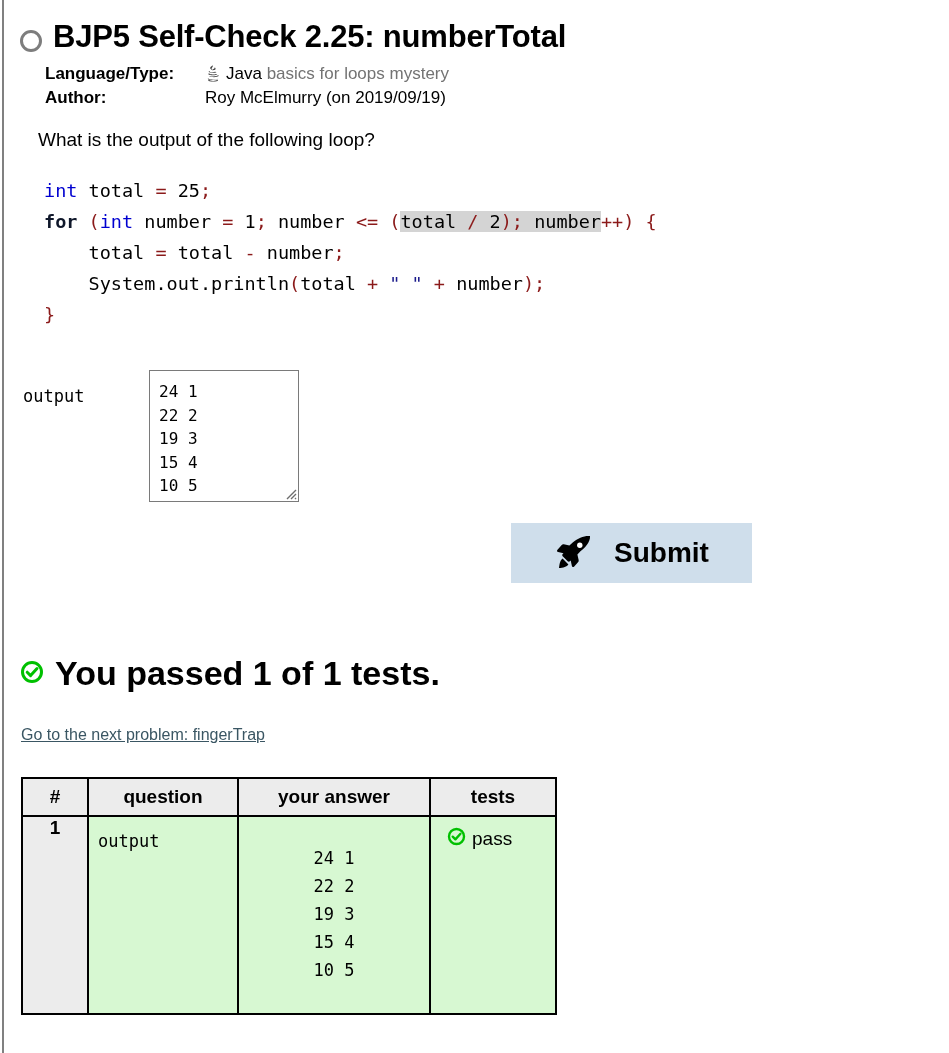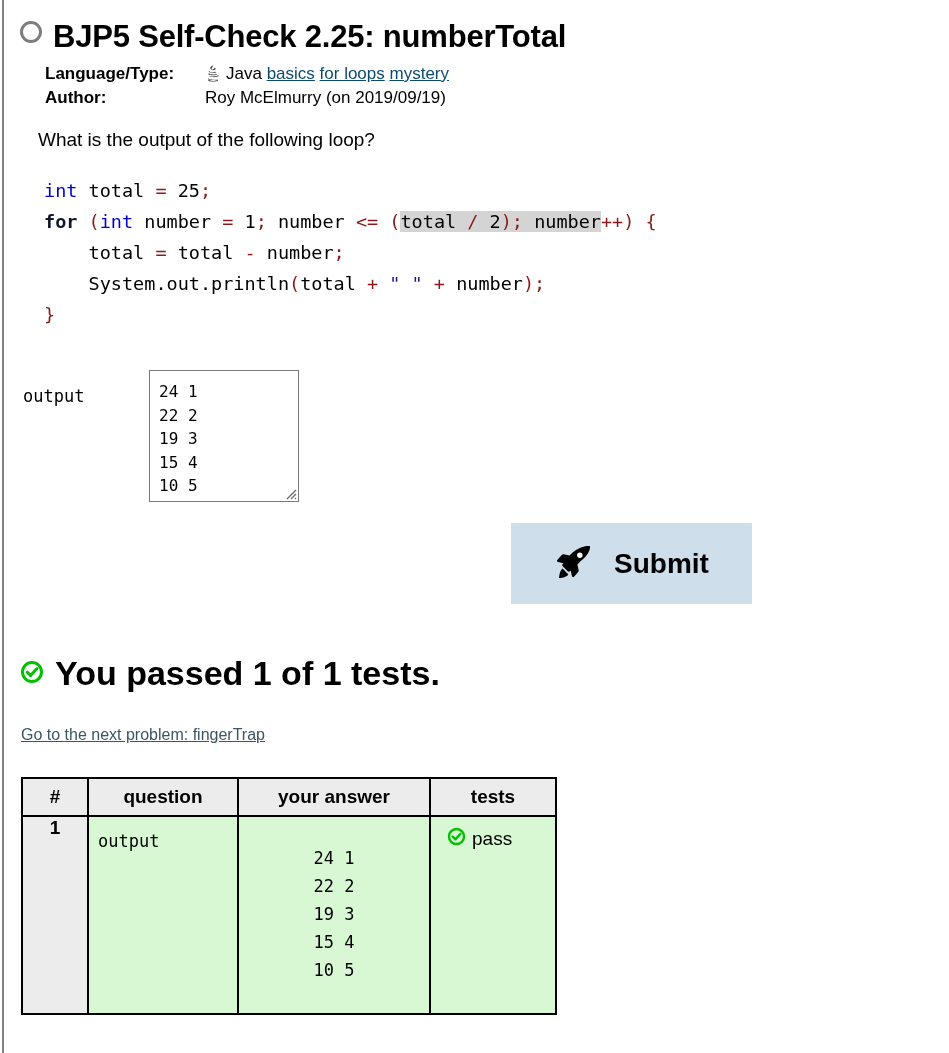--- a/index.html
+++ b/index.html
@@ -26,21 +26,21 @@
   .content {
     position: absolute;
     left: 0;
     top: 0;
     width: 949px;
   }
 
   
   .title-row {
     display: flex;
-    align-items: flex-start;
+    align-items: flex-end;
     gap: 11px;
     padding: 21px 0 0 20px;
   }
   .status-ring {
     width: 22px;
     height: 22px;
     border: 3px solid #7d7d7d;
     border-radius: 50%;
     box-sizing: border-box;
     flex: none;
@@ -65,22 +65,21 @@
     width: 160px;
     flex: none;
   }
   .meta-value { white-space: nowrap; }
   .java-icon {
     display: inline-block;
     vertical-align: -3px;
     margin-right: 5px;
   }
   .tag-link {
-    color: #0c4a6e;
-    text-decoration: underline;
+    color: #737373;
   }
 
   
   .question {
     margin: 21px 0 0 38px;
     font-size: 19px;
   }
 
   
   pre.code {
@@ -143,21 +142,21 @@
   .submit-wrap {
     margin: 18px 0 0 0;
     position: relative;
     height: 70px;
   }
   .submit-btn {
     position: absolute;
     left: 511px;
     top: 0;
     width: 241px;
-    height: 81px;
+    height: 60px;
     background: #cfdeeb;
     border: none;
     display: flex;
     align-items: center;
     justify-content: center;
     gap: 22px;
     cursor: pointer;
     padding: 0;
   }
   .submit-label {

